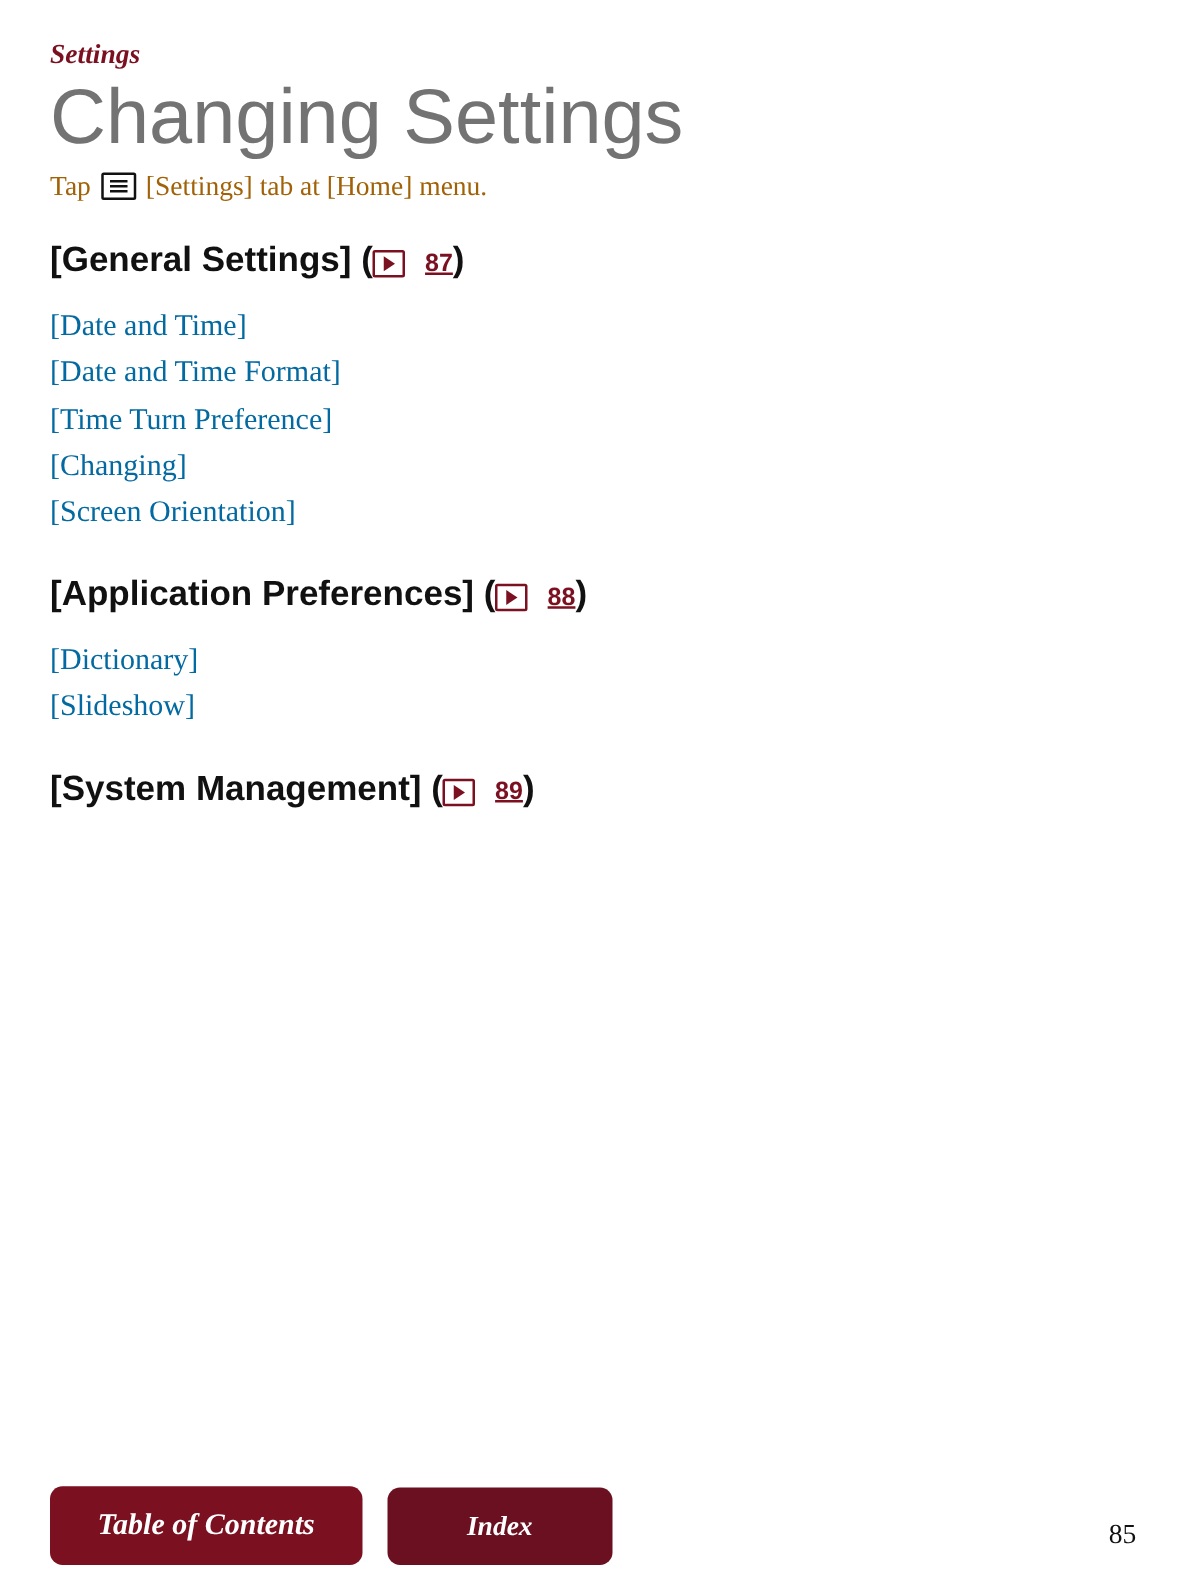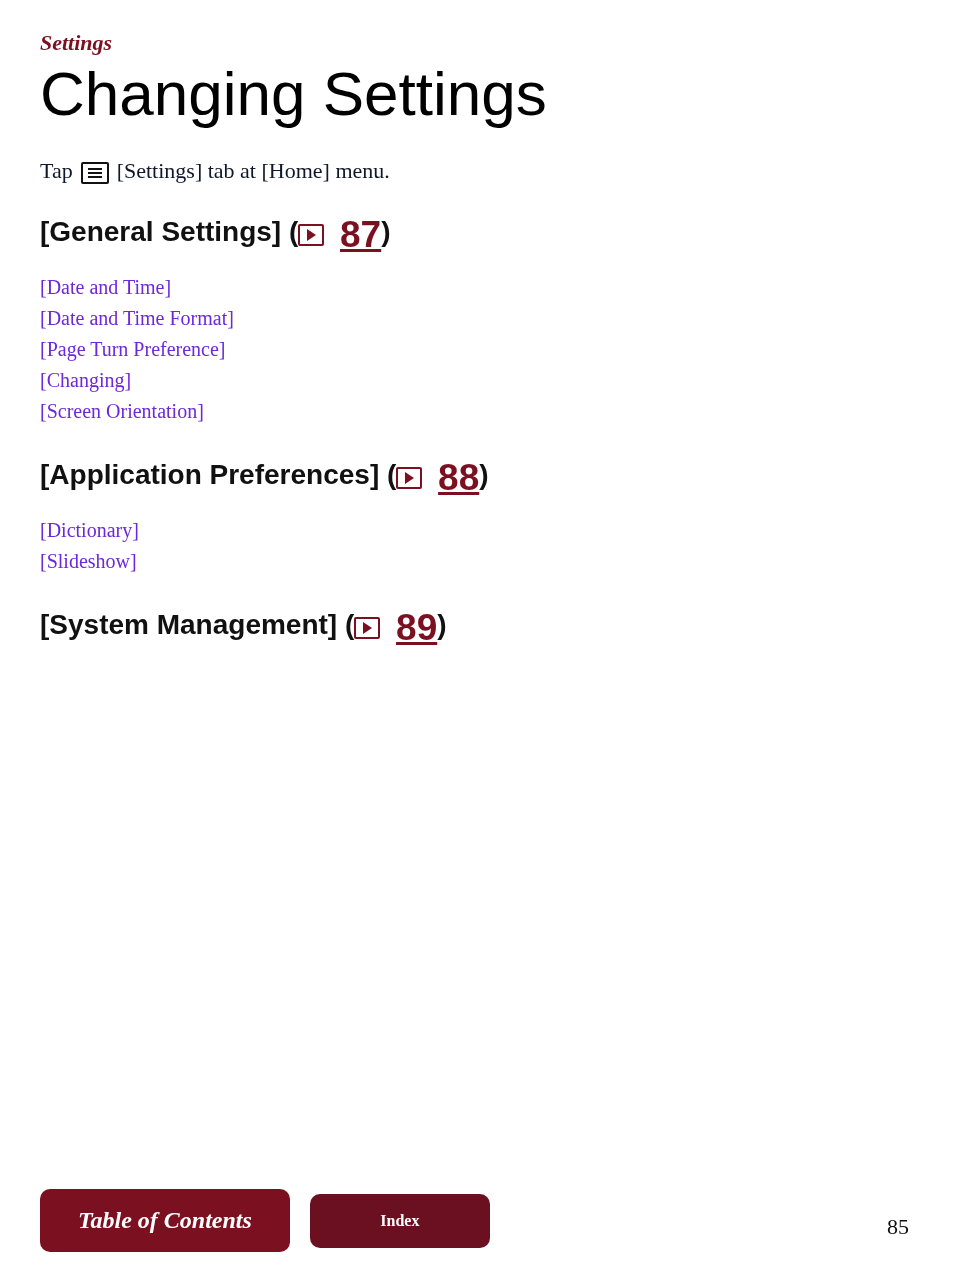--- a/index.html
+++ b/index.html
@@ -30,31 +30,31 @@
       font-weight: bold;
       color: #7a1020;
       font-size: 22px;
       margin-bottom: 4px;
     }
 
     .page-title {
       font-family: 'Arial', sans-serif;
       font-size: 62px;
       font-weight: 300;
-      color: #000000;
-      margin-bottom: 30px;
+      color: #737373;
+      margin-bottom: 8px;
       line-height: 1.1;
     }
 
     .intro-text {
       font-size: 22px;
-      color: #0f172a;
+      color: #a16207;
       margin-bottom: 30px;
       display: flex;
-      align-items: flex-end;
+      align-items: center;
       gap: 8px;
     }
 
     .settings-icon {
       display: inline-flex;
       align-items: center;
       justify-content: center;
       width: 28px;
       height: 22px;
       border: 2px solid #111111;
@@ -104,30 +104,30 @@
       height: 0;
       border-top: 6px solid transparent;
       border-bottom: 6px solid transparent;
       border-left: 9px solid #7a1020;
     }
 
     .page-num {
       color: #7a1020;
       text-decoration: underline;
       font-weight: bold;
-      font-size: 37px;
+      font-size: 20px;
     }
 
     .section-items {
       margin-bottom: 30px;
     }
 
     .section-item {
-      font-size: 20px;
-      color: #6d28d9;
+      font-size: 24px;
+      color: #0369a1;
       line-height: 1.55;
     }
 
     .bottom-bar {
       position: absolute;
       bottom: 0;
       left: 0;
       right: 0;
       display: flex;
       align-items: center;
@@ -147,22 +147,23 @@
       border: none;
       cursor: pointer;
       margin-right: 20px;
       min-width: 210px;
     }
 
     .btn-index {
       background: #6b1020;
       color: #ffffff;
       font-family: 'Georgia', serif;
-      font-weight: bold;
-      font-size: 16px;
+      font-style: italic;
+      font-weight: bold;
+      font-size: 22px;
       padding: 18px 38px;
       border-radius: 10px;
       border: none;
       cursor: pointer;
       min-width: 180px;
     }
 
     .page-number {
       position: absolute;
       bottom: 30px;
@@ -185,21 +186,21 @@
     <span class="settings-icon"></span>
     <span>[Settings] tab at [Home] menu.</span>
   </div>
 
   <div class="section-heading">
     <span>[General Settings] (</span><span class="page-ref"><span class="arrow-box"></span>&nbsp;<span class="page-num">87</span></span><span>)</span>
   </div>
   <div class="section-items">
     <div class="section-item">[Date and Time]</div>
     <div class="section-item">[Date and Time Format]</div>
-    <div class="section-item">[Page Turn Preference]</div>
+    <div class="section-item">[Time Turn Preference]</div>
     <div class="section-item">[Changing]</div>
     <div class="section-item">[Screen Orientation]</div>
   </div>
 
   <div class="section-heading">
     <span>[Application Preferences] (</span><span class="page-ref"><span class="arrow-box"></span>&nbsp;<span class="page-num">88</span></span><span>)</span>
   </div>
   <div class="section-items">
     <div class="section-item">[Dictionary]</div>
     <div class="section-item">[Slideshow]</div>

